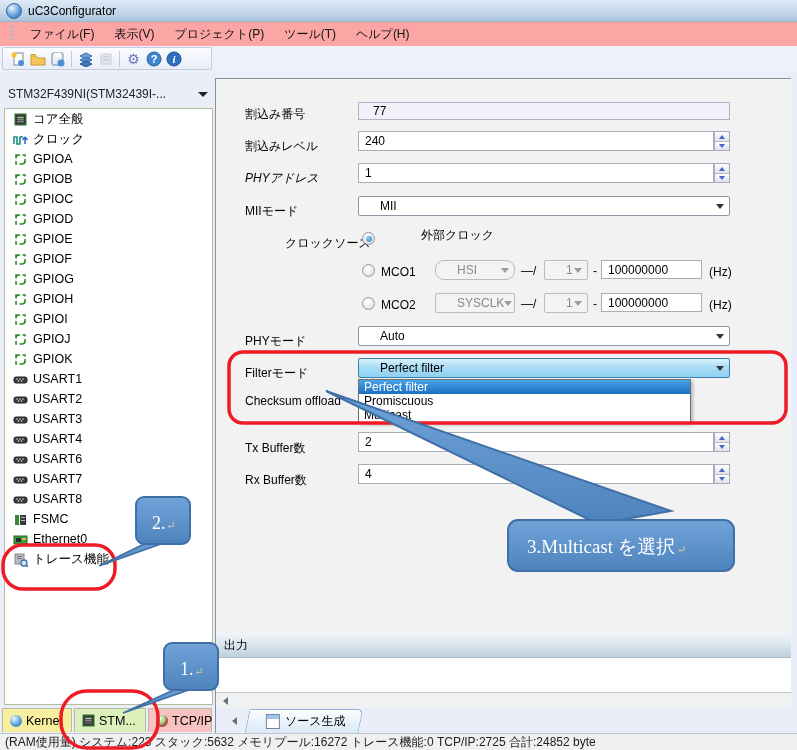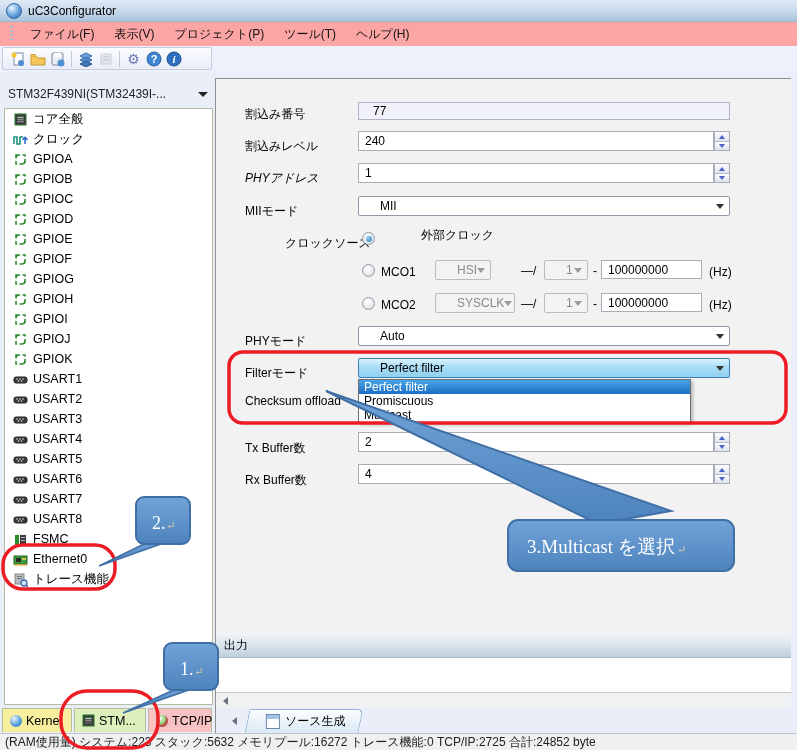--- a/index.html
+++ b/index.html
@@ -363,59 +363,46 @@
         <span style="display: inline-flex;">
           <svg width="15" height="15">
             <rect x="1" y="5" width="13" height="6" rx="2" fill="#3a3a3a" stroke="#222"></rect>
             <circle cx="4" cy="7" r=".8" fill="#ddd"></circle>
             <circle cx="7" cy="7" r=".8" fill="#ddd"></circle>
             <circle cx="10" cy="7" r=".8" fill="#ddd"></circle>
             <circle cx="5.5" cy="9" r=".8" fill="#ddd"></circle>
             <circle cx="8.5" cy="9" r=".8" fill="#ddd"></circle>
           </svg>
         </span>
-        <span>USART5</span>
+        <span>USART6</span>
       </div>
       <div class="tree-item">
         <span style="display: inline-flex;">
           <svg width="15" height="15">
             <rect x="1" y="5" width="13" height="6" rx="2" fill="#3a3a3a" stroke="#222"></rect>
             <circle cx="4" cy="7" r=".8" fill="#ddd"></circle>
             <circle cx="7" cy="7" r=".8" fill="#ddd"></circle>
             <circle cx="10" cy="7" r=".8" fill="#ddd"></circle>
             <circle cx="5.5" cy="9" r=".8" fill="#ddd"></circle>
             <circle cx="8.5" cy="9" r=".8" fill="#ddd"></circle>
           </svg>
         </span>
-        <span>USART6</span>
+        <span>USART7</span>
       </div>
       <div class="tree-item">
         <span style="display: inline-flex;">
           <svg width="15" height="15">
             <rect x="1" y="5" width="13" height="6" rx="2" fill="#3a3a3a" stroke="#222"></rect>
             <circle cx="4" cy="7" r=".8" fill="#ddd"></circle>
             <circle cx="7" cy="7" r=".8" fill="#ddd"></circle>
             <circle cx="10" cy="7" r=".8" fill="#ddd"></circle>
             <circle cx="5.5" cy="9" r=".8" fill="#ddd"></circle>
             <circle cx="8.5" cy="9" r=".8" fill="#ddd"></circle>
           </svg>
         </span>
-        <span>USART7</span>
-      </div>
-      <div class="tree-item">
-        <span style="display: inline-flex;">
-          <svg width="15" height="15">
-            <rect x="1" y="5" width="13" height="6" rx="2" fill="#3a3a3a" stroke="#222"></rect>
-            <circle cx="4" cy="7" r=".8" fill="#ddd"></circle>
-            <circle cx="7" cy="7" r=".8" fill="#ddd"></circle>
-            <circle cx="10" cy="7" r=".8" fill="#ddd"></circle>
-            <circle cx="5.5" cy="9" r=".8" fill="#ddd"></circle>
-            <circle cx="8.5" cy="9" r=".8" fill="#ddd"></circle>
-          </svg>
-        </span>
         <span>USART8</span>
       </div>
       <div class="tree-item">
         <span style="display: inline-flex;">
           <svg width="15" height="15">
             <rect x="2" y="3" width="4" height="10" fill="#2e8b2e"></rect>
             <rect x="7" y="3" width="6" height="10" fill="#3a3a3a"></rect>
             <rect x="8" y="5" width="4" height="1" fill="#bbb"></rect>
             <rect x="8" y="8" width="4" height="1" fill="#bbb"></rect>
           </svg>
@@ -485,21 +472,21 @@
     <span>MII</span>
     <span class="c-arrow"></span>
   </div>
 
   <div class="flabel" style="left:245px;top:235px;margin-left:40px;">クロックソース</div>
   <div class="radio sel" style="left:362px;top:232px;"></div>
   <div class="flabel" style="left:381px;top:227px;margin-left:40px;">外部クロック</div>
 
   <div class="radio" style="left:362px;top:264px;"></div>
   <div class="flabel" style="left:381px;top:265px;">MCO1</div>
-  <div class="combo disabled" style="left:435px;top:260px;width:56px;height:20px;">
+  <div class="combo disabled" style="left:435px;top:260px;width:80px;height:20px;border-radius:9px;">
     <span>HSI</span>
     <span class="c-arrow"></span>
   </div>
   <div class="flabel" style="left:521px;top:264px;">—/</div>
   <div class="combo disabled" style="left:544px;top:260px;width:44px;height:20px;">
     <span>1</span>
     <span class="c-arrow"></span>
   </div>
   <div class="flabel" style="left:593px;top:264px;">-</div>
   <div class="txt-box" style="left:601px;top:260px;width:101px;height:19px;">

